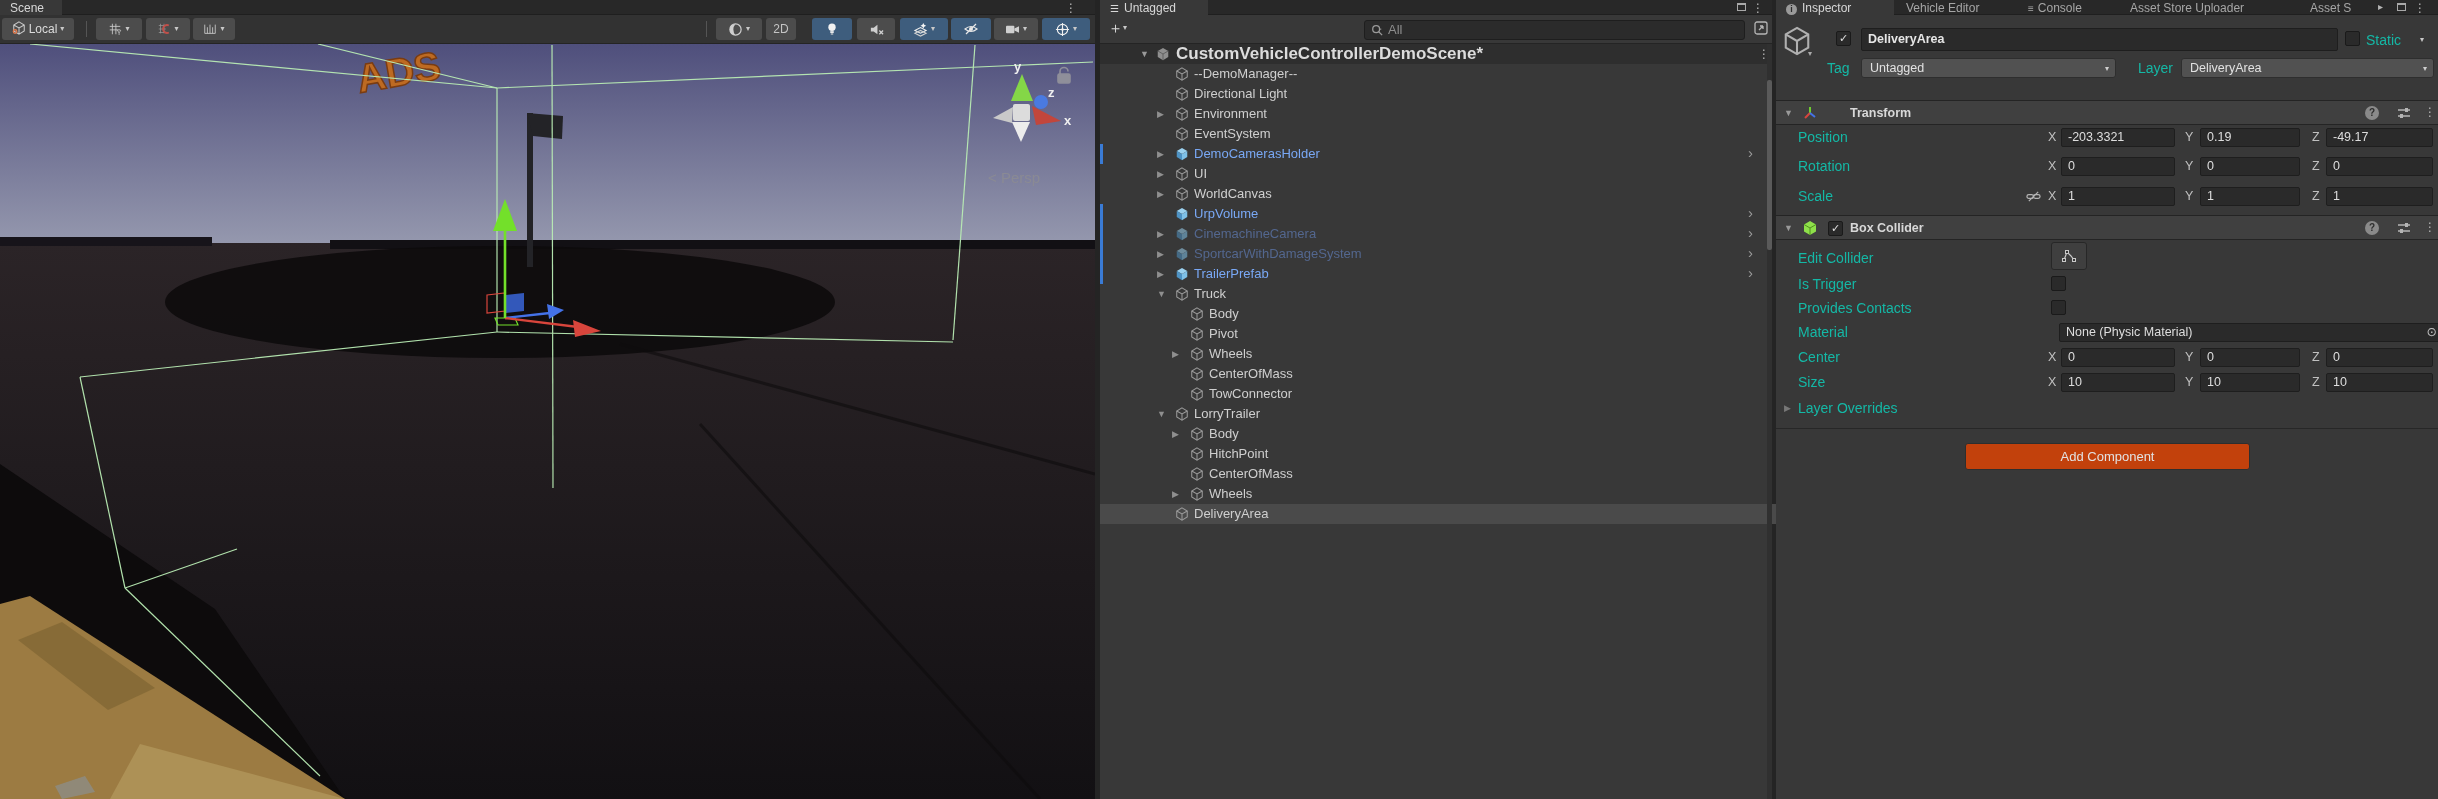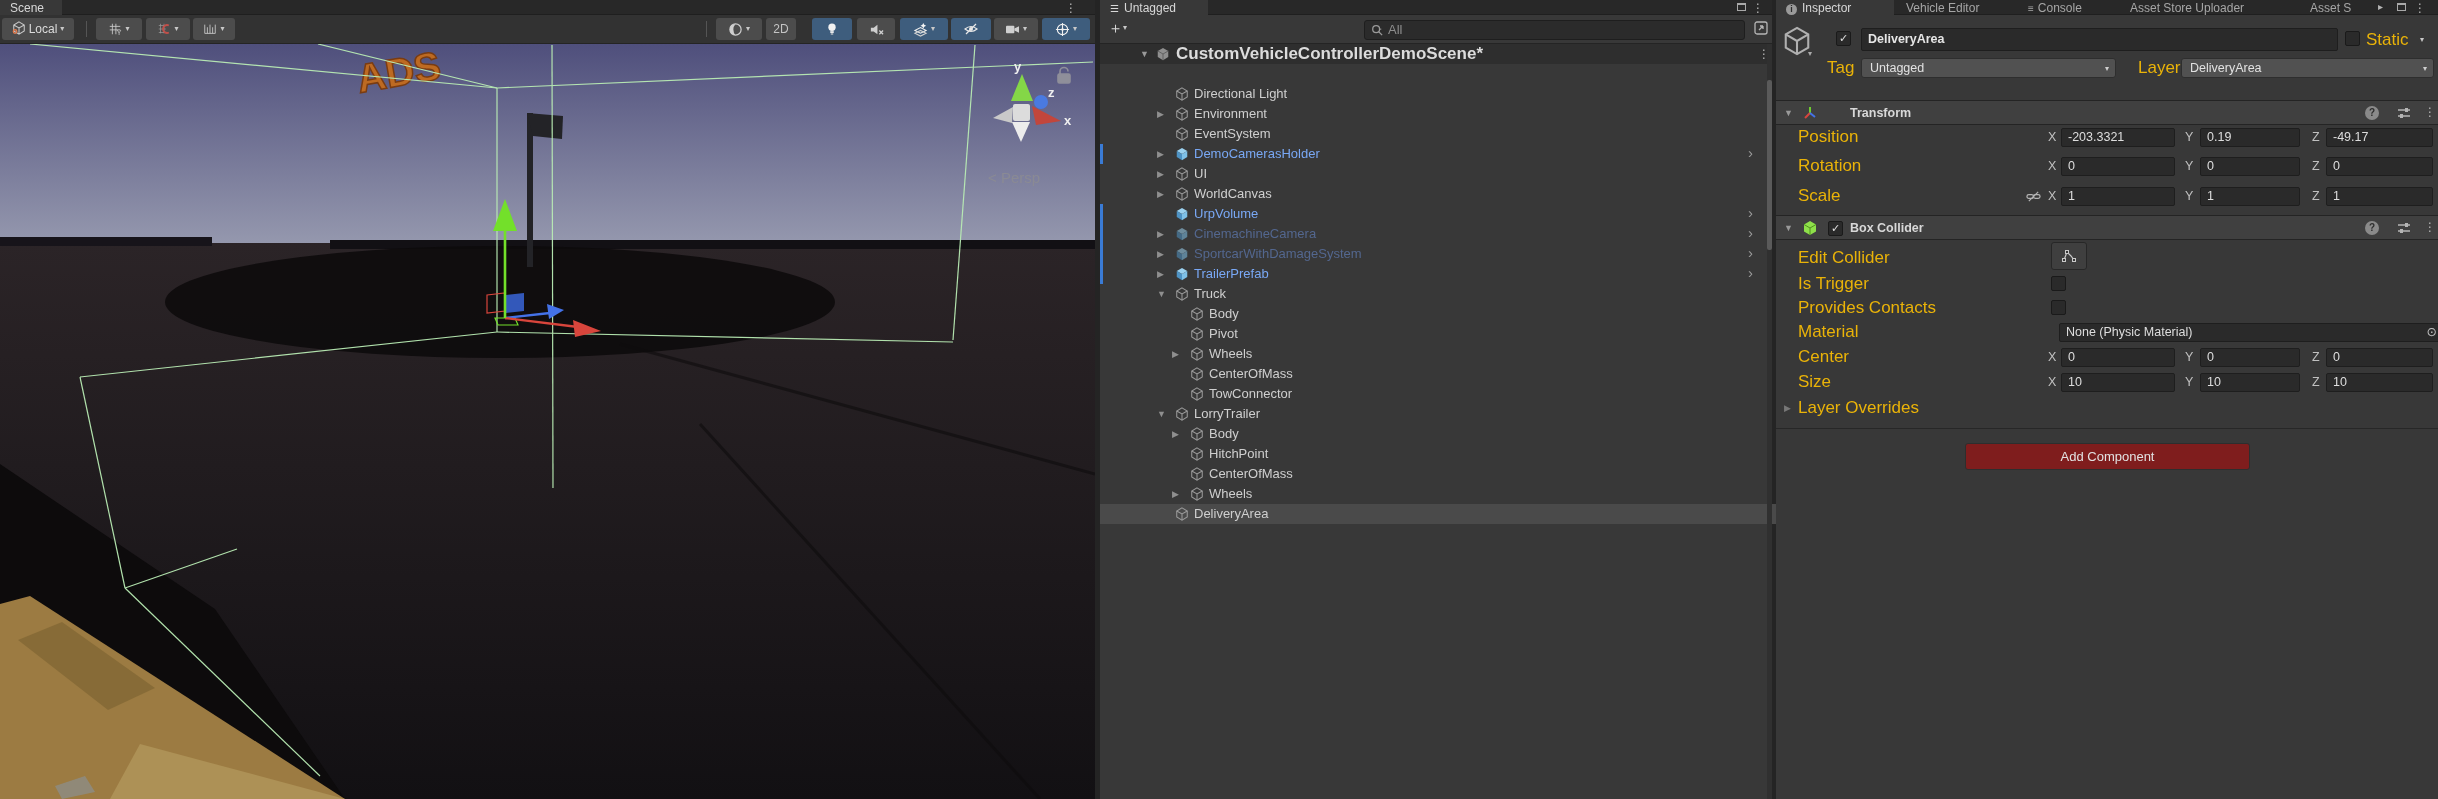--- a/index.html
+++ b/index.html
@@ -24,21 +24,21 @@
   .hrow.sel{background:#4a4a4a;width:676px;}
   .hrow .arr{position:absolute;top:0;font-size:9px;color:#8f8f8f;}
   .hrow .icon{position:absolute;top:3px;width:14px;height:14px;}
   .hrow .lbl{position:absolute;top:0;font-size:13px;color:#cfcfcf;}
   .hrow .lbl.prefab{color:#79a8f5;}
   .hrow .lbl.dim{color:#53678f;}
   .hrow .chev{position:absolute;top:-1px;left:648px;color:#9a9a9a;font-size:15px;}
   .bluebar{position:absolute;left:0;top:0;width:3px;height:20px;background:#3a7bd5;}
 
   
-  .ilabel{position:absolute;color:#eab308;font-size:17px;line-height:20px;}
+  .ilabel{position:absolute;color:#14b8a6;font-size:14px;line-height:20px;}
   .nfield{position:absolute;height:19px;background:#2a2a2a;border:1px solid #1e1e1e;border-radius:2px;
           color:#dedede;font-size:12.5px;line-height:17px;padding-left:6px;overflow:hidden;white-space:nowrap;}
   .axlbl{position:absolute;color:#c0c0c0;font-size:12.5px;line-height:21px;}
   .dropdown{position:absolute;height:20px;background:#515151;border:1px solid #2e2e2e;border-radius:3px;
             color:#e2e2e2;font-size:12.5px;line-height:18px;padding:0 8px;}
   .dropdown .caret{position:absolute;right:6px;top:6px;color:#cfcfcf;}
   .comp-header{position:absolute;left:0;right:0;height:25px;background:#404040;border-top:1px solid #242424;border-bottom:1px solid #242424;}
   .comp-title{position:absolute;left:74px;top:0;line-height:24px;font-weight:bold;font-size:12.5px;color:#d8d8d8;}
   .fold{position:absolute;font-size:9px;color:#999;line-height:24px;}
   .checkbox{position:absolute;width:15px;height:15px;background:#2a2a2a;border:1px solid #1a1a1a;border-radius:2px;
@@ -266,20 +266,27 @@
         <svg width="14" height="14" viewBox="0 0 16 16">
             <path d="M8 1 14 4.5 V11.5 L8 15 2 11.5 V4.5 Z" fill="#8f8f8f"></path>
             <path d="M2 4.5 8 8 14 4.5 M8 8 V15" stroke="#5c5c5c" fill="none"></path>
           </svg>
       </span>
       <span style="position:absolute;left:76px;font-weight:bold;font-size:17px;color:#dcdcdc;">CustomVehicleControllerDemoScene*</span>
       <span class="kebab" style="position:absolute;left:658px;top:0;">⋮</span>
     </div>
 
     <div style="position:absolute;left:0;top:0;width:672px;height:799px;">
+        <div class="hrow" style="top: 64px;">
+          <span class="icon" style="left: 75px;"><svg width="14" height="14" viewBox="0 0 16 16">
+              <path d="M8 1 14 4.5 V11.5 L8 15 2 11.5 V4.5 Z" fill="none" stroke="#9a9a9a" stroke-width="1.2"></path>
+              <path d="M2 4.5 8 8 14 4.5 M8 8 V15" fill="none" stroke="#9a9a9a" stroke-width="1.2"></path>
+            </svg></span>
+          <span class="lbl" style="left: 94px;">--DemoManager--</span>
+        </div>
         <div class="hrow" style="top: 84px;">
           <span class="icon" style="left: 75px;"><svg width="14" height="14" viewBox="0 0 16 16">
               <path d="M8 1 14 4.5 V11.5 L8 15 2 11.5 V4.5 Z" fill="none" stroke="#9a9a9a" stroke-width="1.2"></path>
               <path d="M2 4.5 8 8 14 4.5 M8 8 V15" fill="none" stroke="#9a9a9a" stroke-width="1.2"></path>
             </svg></span>
           <span class="lbl" style="left: 94px;">Directional Light</span>
         </div>
         <div class="hrow" style="top: 104px;">
           <span class="arr" style="left: 57px;">▶</span>
           <span class="icon" style="left: 75px;"><svg width="14" height="14" viewBox="0 0 16 16">
@@ -608,17 +615,17 @@
     <span class="axlbl" style="left:409px;top:372px;">Y</span>
     <div class="nfield" style="left:424px;top:373px;width:100px;"><span>10</span></div>
     <span class="axlbl" style="left:536px;top:372px;">Z</span>
     <div class="nfield" style="left:550px;top:373px;width:107px;"><span>10</span></div>
 
     <span class="fold" style="left:8px;top:398px;line-height:20px;color:#777;">▶</span>
     <span class="ilabel" style="left:22px;top:398px;">Layer Overrides</span>
 
     <div style="position:absolute;left:0;top:428px;width:662px;height:1px;background:#272727;"></div>
 
-    <div style="position:absolute;left:189px;top:443px;width:285px;height:27px;background:#7f1d1d;border:1px solid #2e2e2e;border-radius:3px;text-align:center;line-height:25px;font-size:13px;color:#e2e2e2;">
+    <div style="position:absolute;left:189px;top:443px;width:285px;height:27px;background:#c2410c;border:1px solid #2e2e2e;border-radius:3px;text-align:center;line-height:25px;font-size:13px;color:#e2e2e2;">
       <span>Add Component</span>
     </div>
   </div>
 </div>
 
 </body></html>

